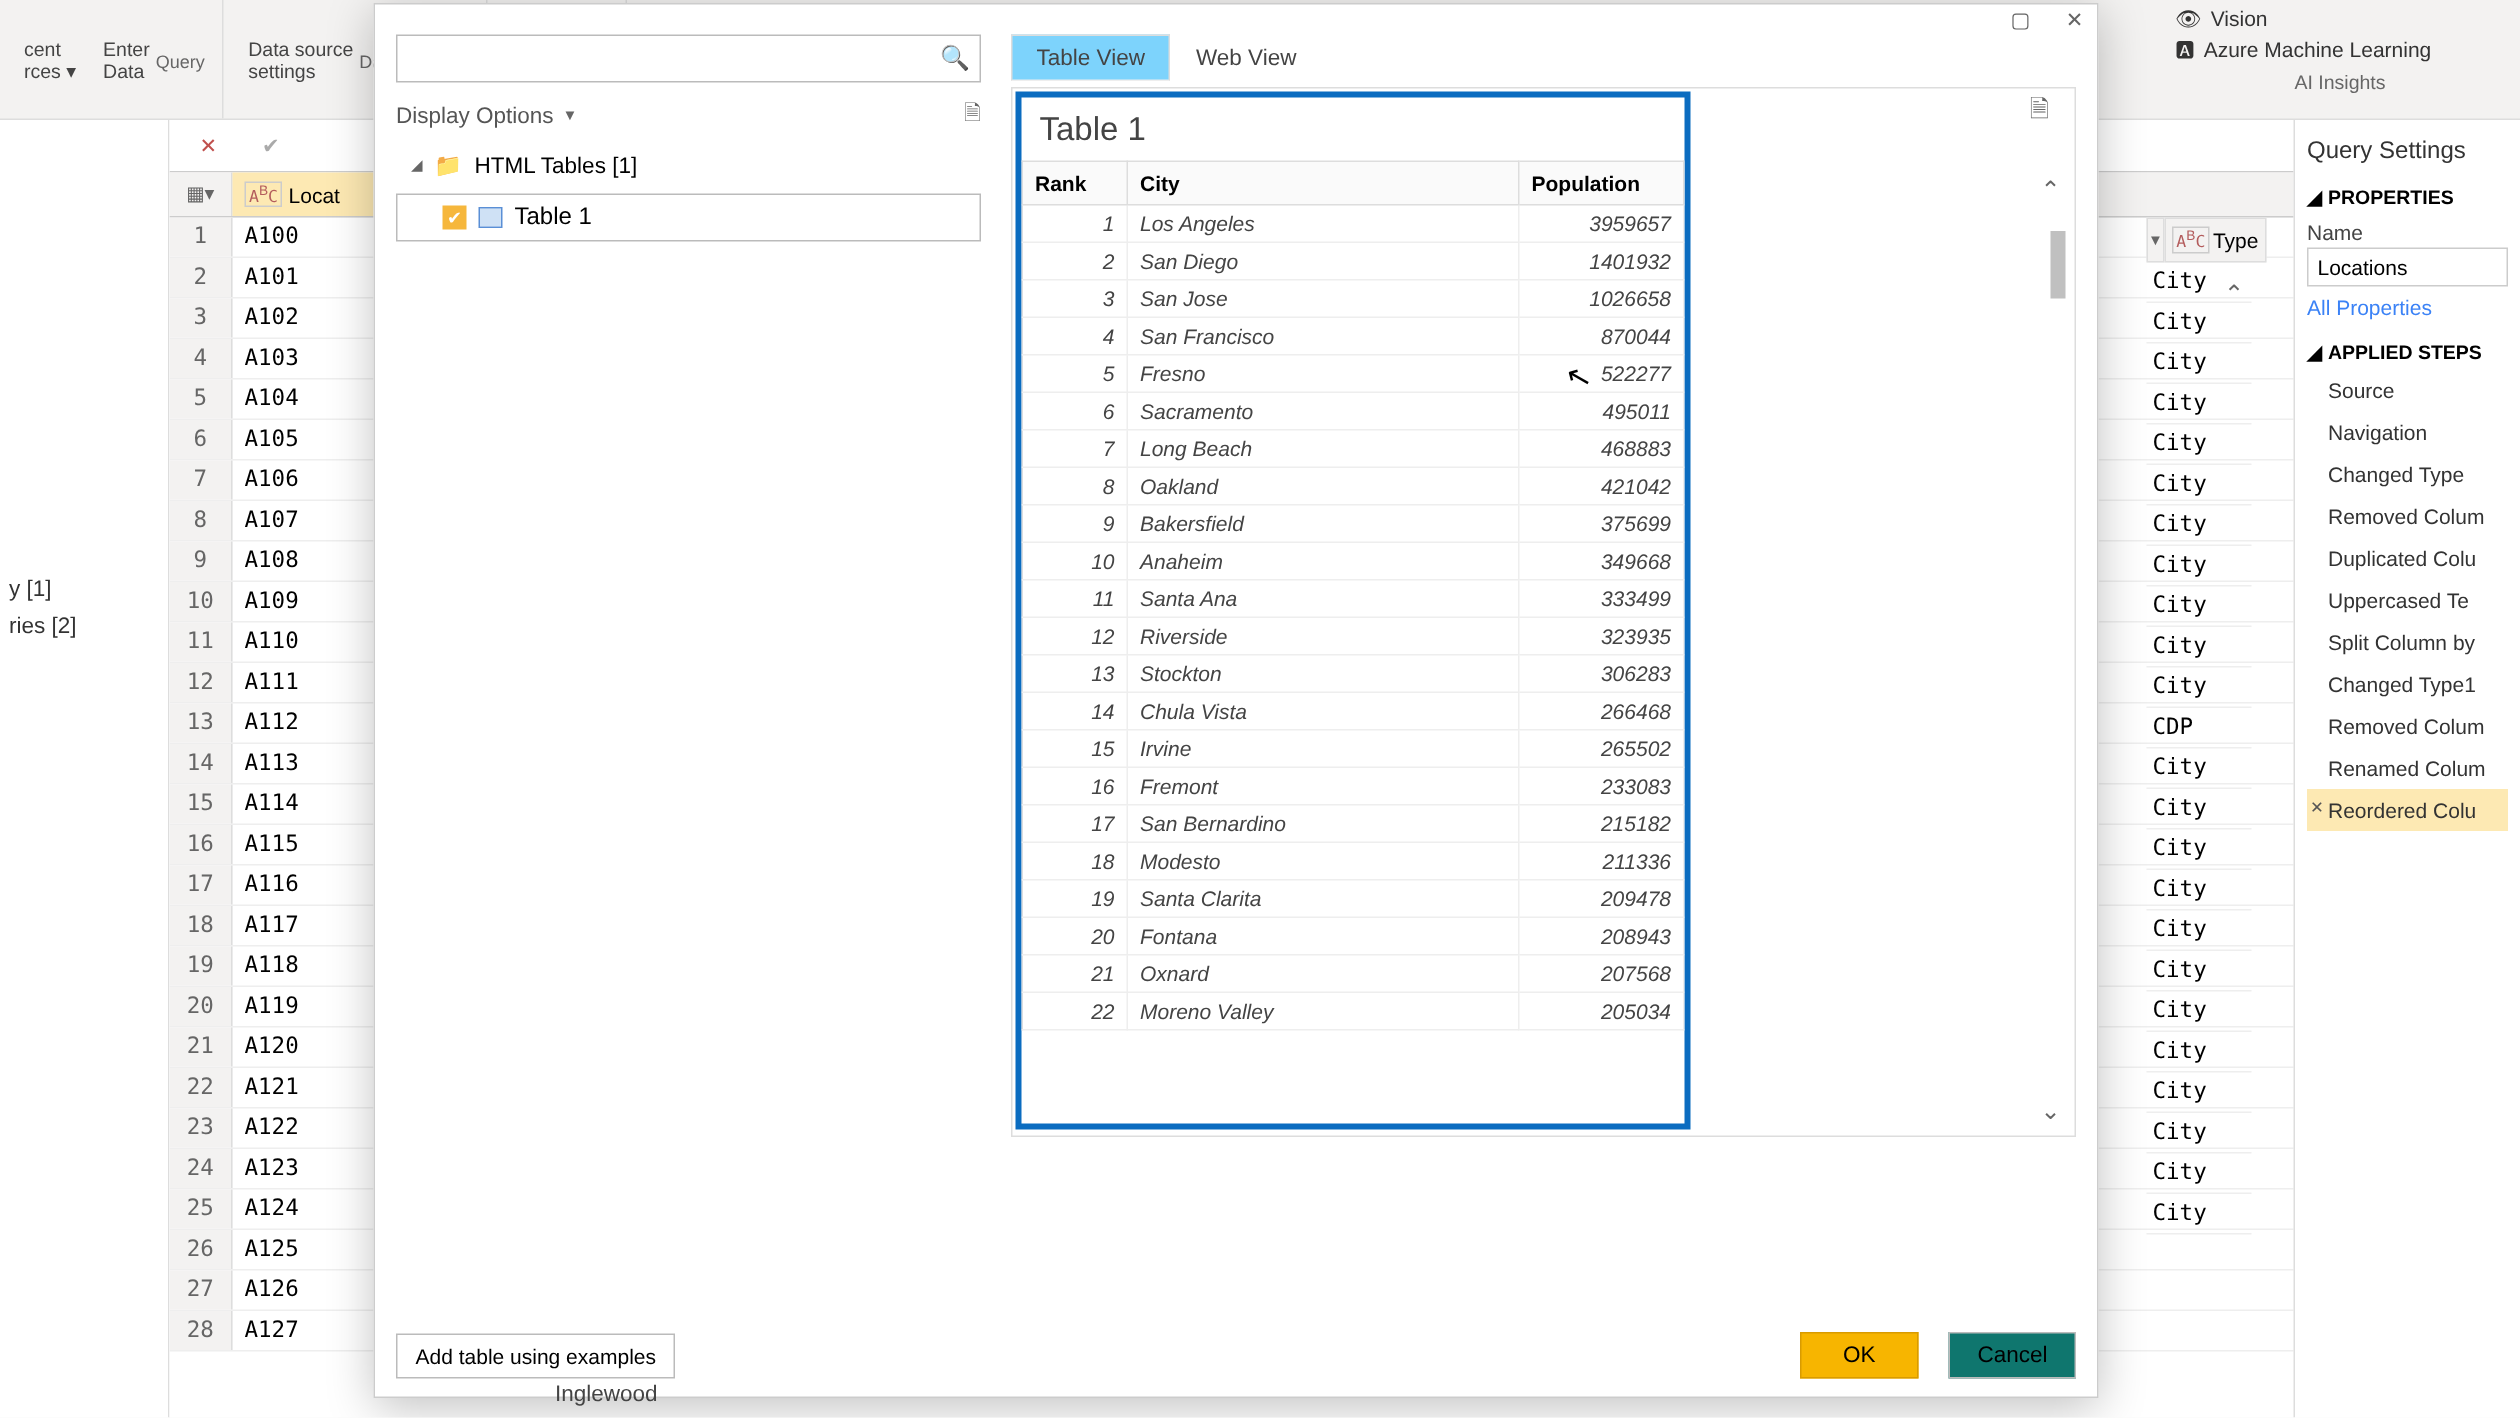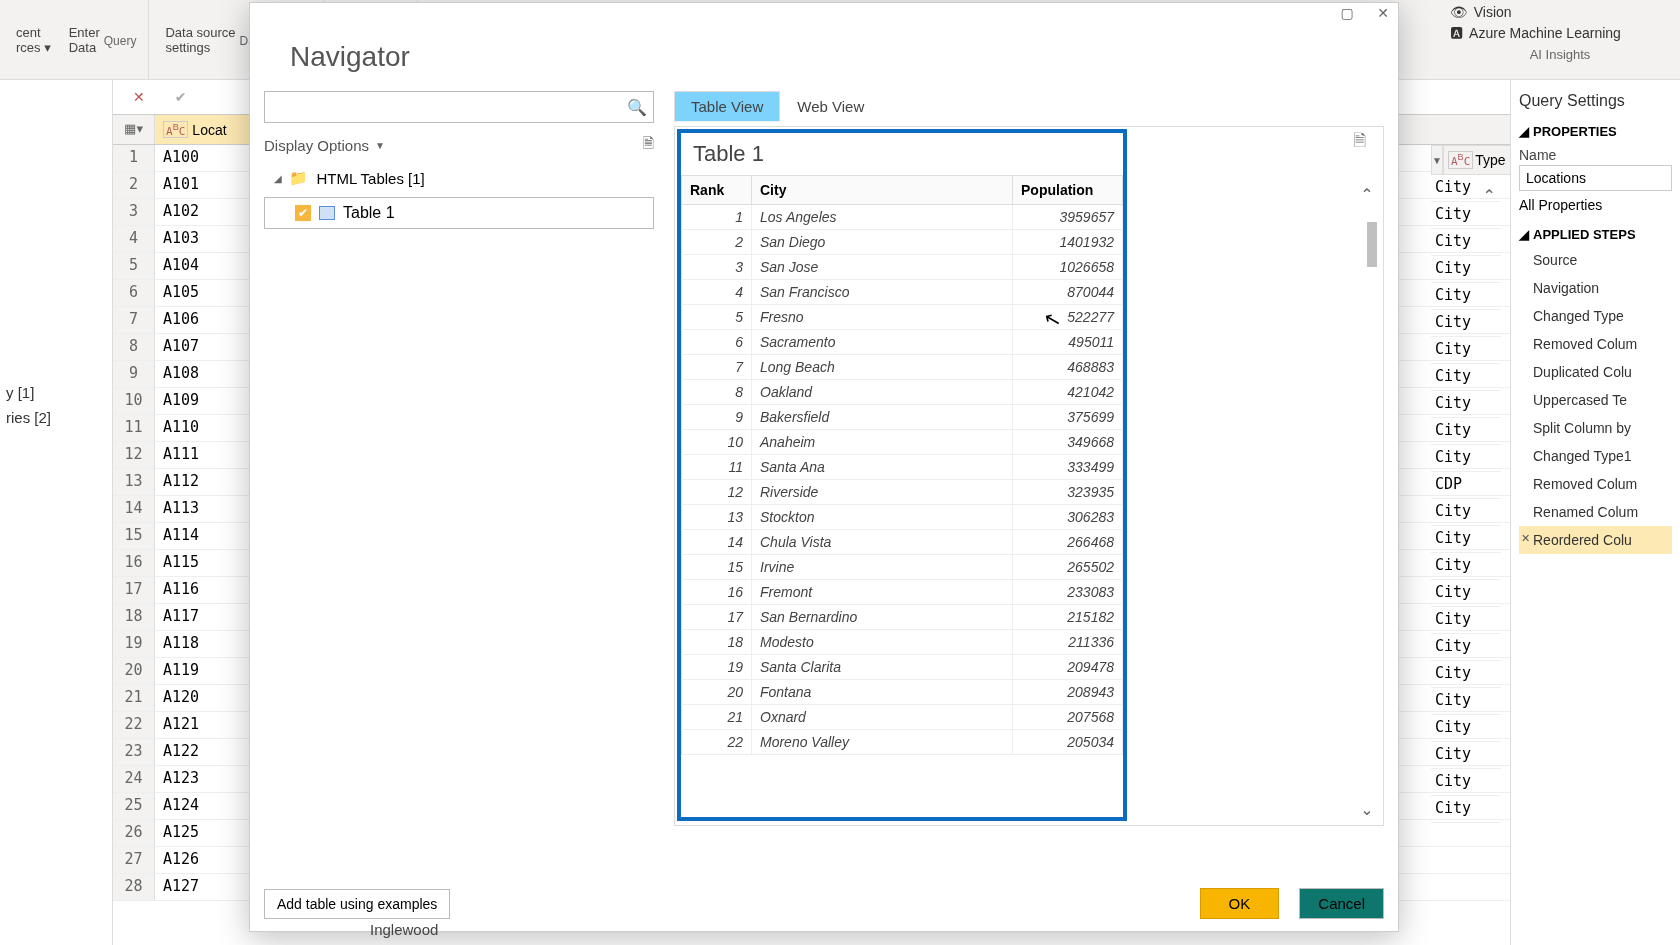--- a/index.html
+++ b/index.html
@@ -27,26 +27,26 @@
 .bg-header { display: flex; height: 30px; border-bottom: 1px solid #ccc; background: #f3f2f1; }
 .bg-col-head { border-right: 1px solid #ddd; font-size: 14px; padding: 4px 8px; display: flex; align-items: center; gap: 4px; }
 .bg-row { display: flex; height: 27px; border-bottom: 1px solid #eee; font-size: 15px; }
 .bg-num { width: 42px; text-align: center; background: #f3f2f1; color: #666; border-right: 1px solid #ddd; font-family: Consolas, monospace; padding-top: 3px; }
 .bg-loc { width: 246px; padding: 3px 8px; border-right: 1px solid #eee; font-family: Consolas, monospace; }
 .type-col { position: absolute; left: 1431px; top: 145px; width: 70px; }
 .type-head { background: #f3f2f1; border: 1px solid #ddd; height: 30px; font-size: 14px; padding: 4px; display:flex; align-items:center; gap:2px;}
 .type-cell { height: 27px; border-bottom: 1px solid #eee; font-family: Consolas, monospace; font-size: 15px; padding: 3px 4px; }
 
 
-.settings-pane { position: absolute; right: 0; top: 80px; width: 170px; bottom: 0; background: #fff; border-left: 1px solid #ddd; padding: 8px; }
+.settings-pane { position: absolute; right: 0; top: 80px; width: 151px; bottom: 0; background: #fff; border-left: 1px solid #ddd; padding: 8px; }
 .settings-title { font-size: 16px; color: #333; padding: 4px 0 10px; }
 .settings-section { font-weight: 600; font-size: 13px; padding: 4px 0; display:flex; align-items:center; gap:4px;}
 .settings-label { font-size: 14px; color: #444; padding: 4px 0 2px; }
 .settings-input { width: 100%; border: 1px solid #ccc; padding: 4px 6px; font-size: 14px; }
-.settings-link { color: #000000; font-size: 14px; padding: 6px 0 10px; cursor: pointer; }
+.settings-link { color: #3b82f6; font-size: 14px; padding: 6px 0 10px; cursor: pointer; }
 .step-item { font-size: 14px; color: #333; padding: 6px 14px; white-space: nowrap; overflow: hidden; cursor: pointer; }
 .step-item.current { background: #fde9b3; position: relative; }
 .step-item.current::before { content: "✕"; position: absolute; left: 2px; font-size: 11px; color: #555; }
 
 
 .dialog { position: absolute; left: 249px; top: 2px; width: 1150px; height: 930px; background: #fff; box-shadow: 0 6px 30px rgba(0,0,0,0.25); border: 1px solid #ccc; }
 .dialog-header { height: 20px; display:flex; justify-content:flex-end; align-items:center; padding: 2px 6px; gap: 18px; }
 .win-btn { width: 18px; height: 18px; display:flex; align-items:center; justify-content:center; color:#666; cursor:pointer; font-size: 14px;}
 .dialog-title { font-size: 28px; font-weight: 300; color: #555; padding: 18px 0 18px 40px; }
 
@@ -344,21 +344,20 @@
       <div class="step-item">Renamed Colum</div>
       <div class="step-item current">Reordered Colu</div>
     </div>
 </div>
 
 <div class="dialog">
   <div class="dialog-header">
     <div class="win-btn">▢</div>
     <div class="win-btn">✕</div>
   </div>
-  <div class="dialog-title">Navigator</div>
   <div class="dialog-body">
     <div class="nav-left">
       <div class="search-box">
         <input placeholder="" style="">
         <span class="search-icon">🔍</span>
       </div>
       <div class="display-opts">
         <div class="display-opts-left">
           <span>Display Options</span>
           <span class="drop-chev">▼</span>

